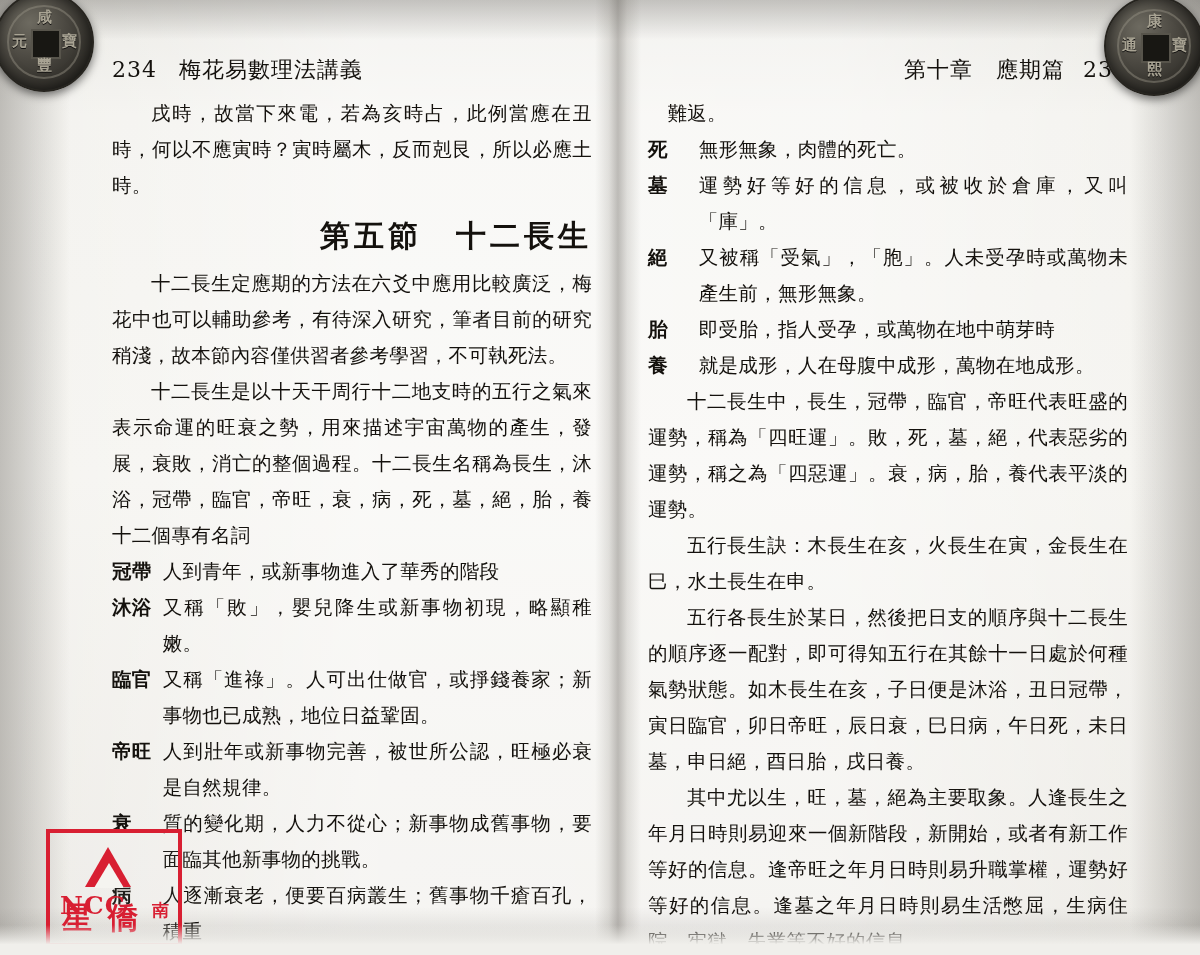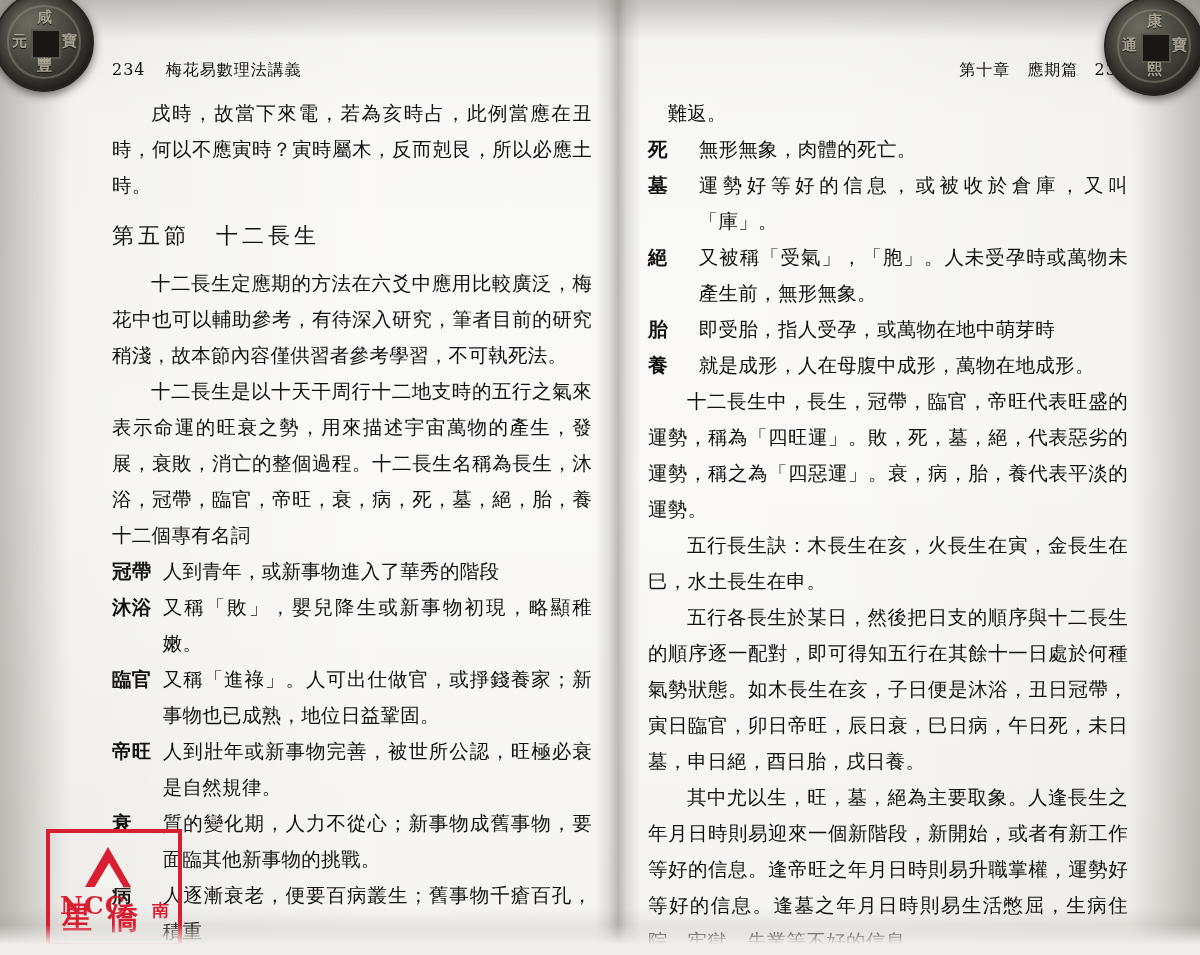--- a/index.html
+++ b/index.html
@@ -190,35 +190,35 @@
     width: 480px;
     color: #14110d;
     font-size: 19.5px;
     line-height: 36px;
     font-family: "DejaVu Serif", "Liberation Serif", serif;
   }
   .col-left { left: 112px; }
   .col-right { left: 648px; }
 
   .hdr {
-    font-size: 16px;
+    font-size: 22px;
     margin-bottom: 8px;
     letter-spacing: 1px;
     white-space: nowrap;
   }
   .hdr-left { text-align: left; }
   .hdr-right { text-align: right; }
   .hdr .pno { font-family: "DejaVu Serif", serif; }
   .hdr .ttl { margin-left: 14px; }
   .hdr-right .ttl { margin-left: 0; margin-right: 10px; }
 
   .section-title {
-    text-align: left;
-    font-size: 22px;
-    font-weight: normal;
+    text-align: right;
+    font-size: 30px;
+    font-weight: bold;
     letter-spacing: 4px;
     margin: 10px 0 8px 0;
     line-height: 44px;
   }
   p.para {
     margin: 0;
     text-indent: 2em;
     text-align: justify;
     letter-spacing: 0.3px;
   }

